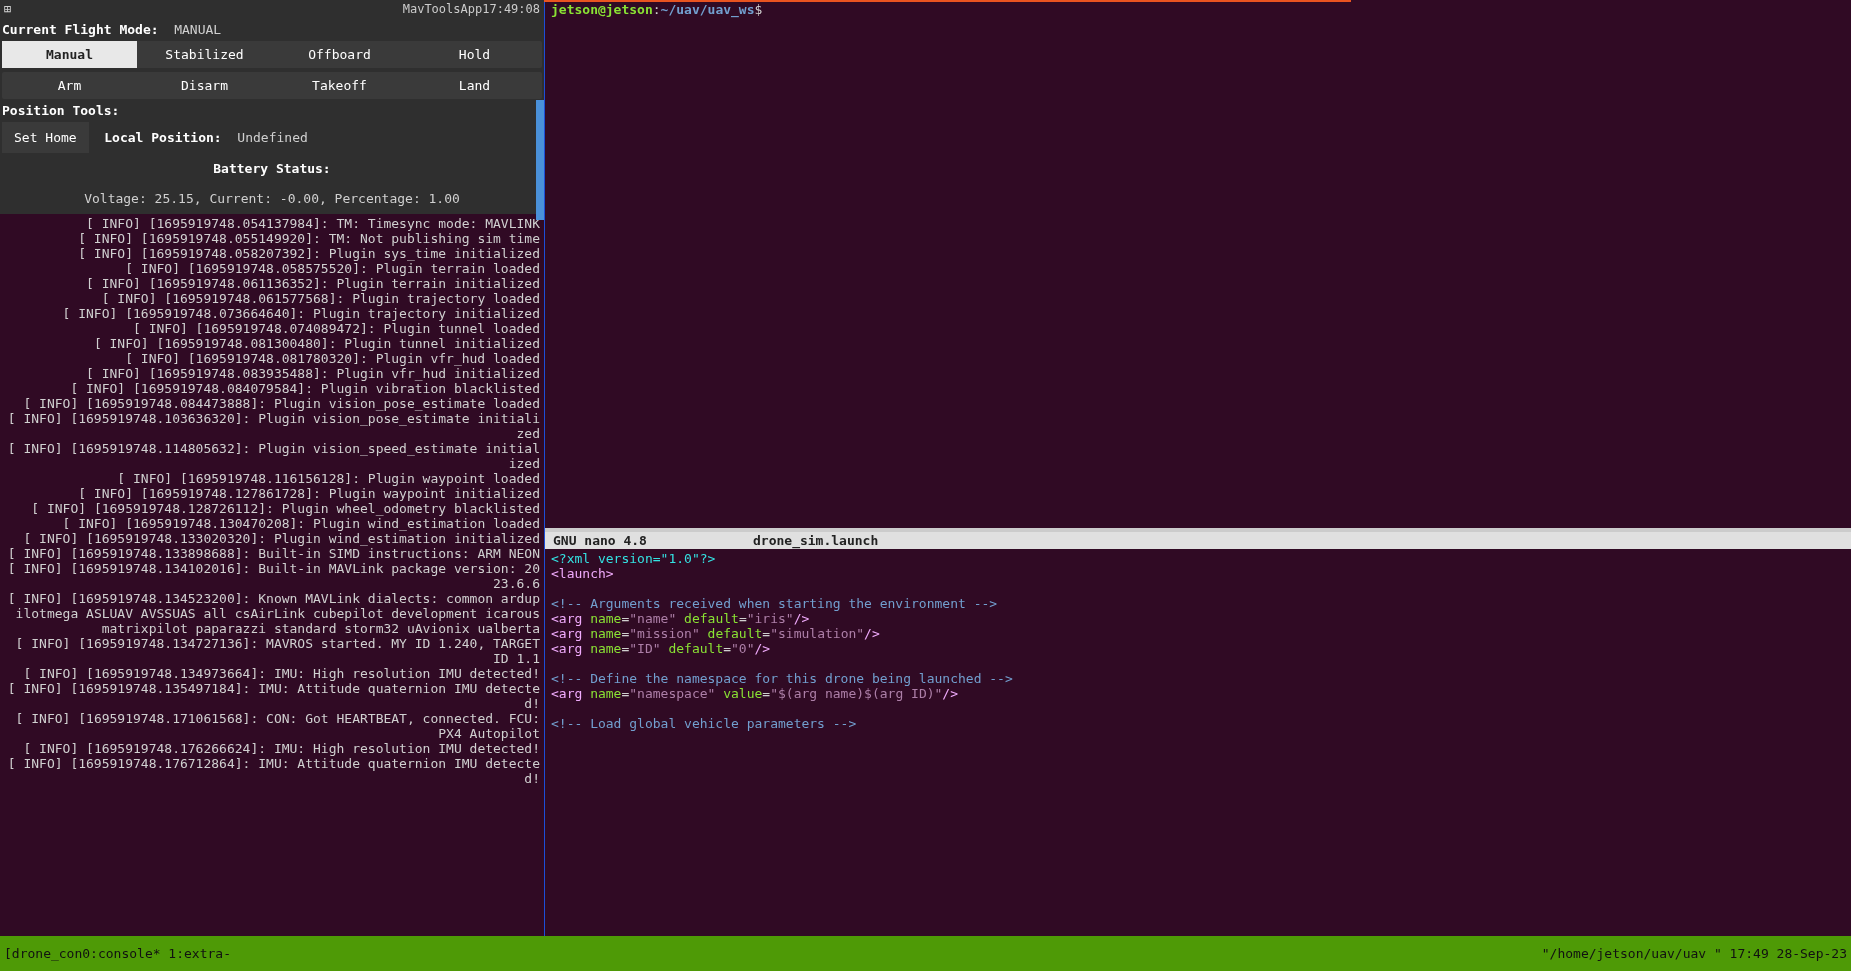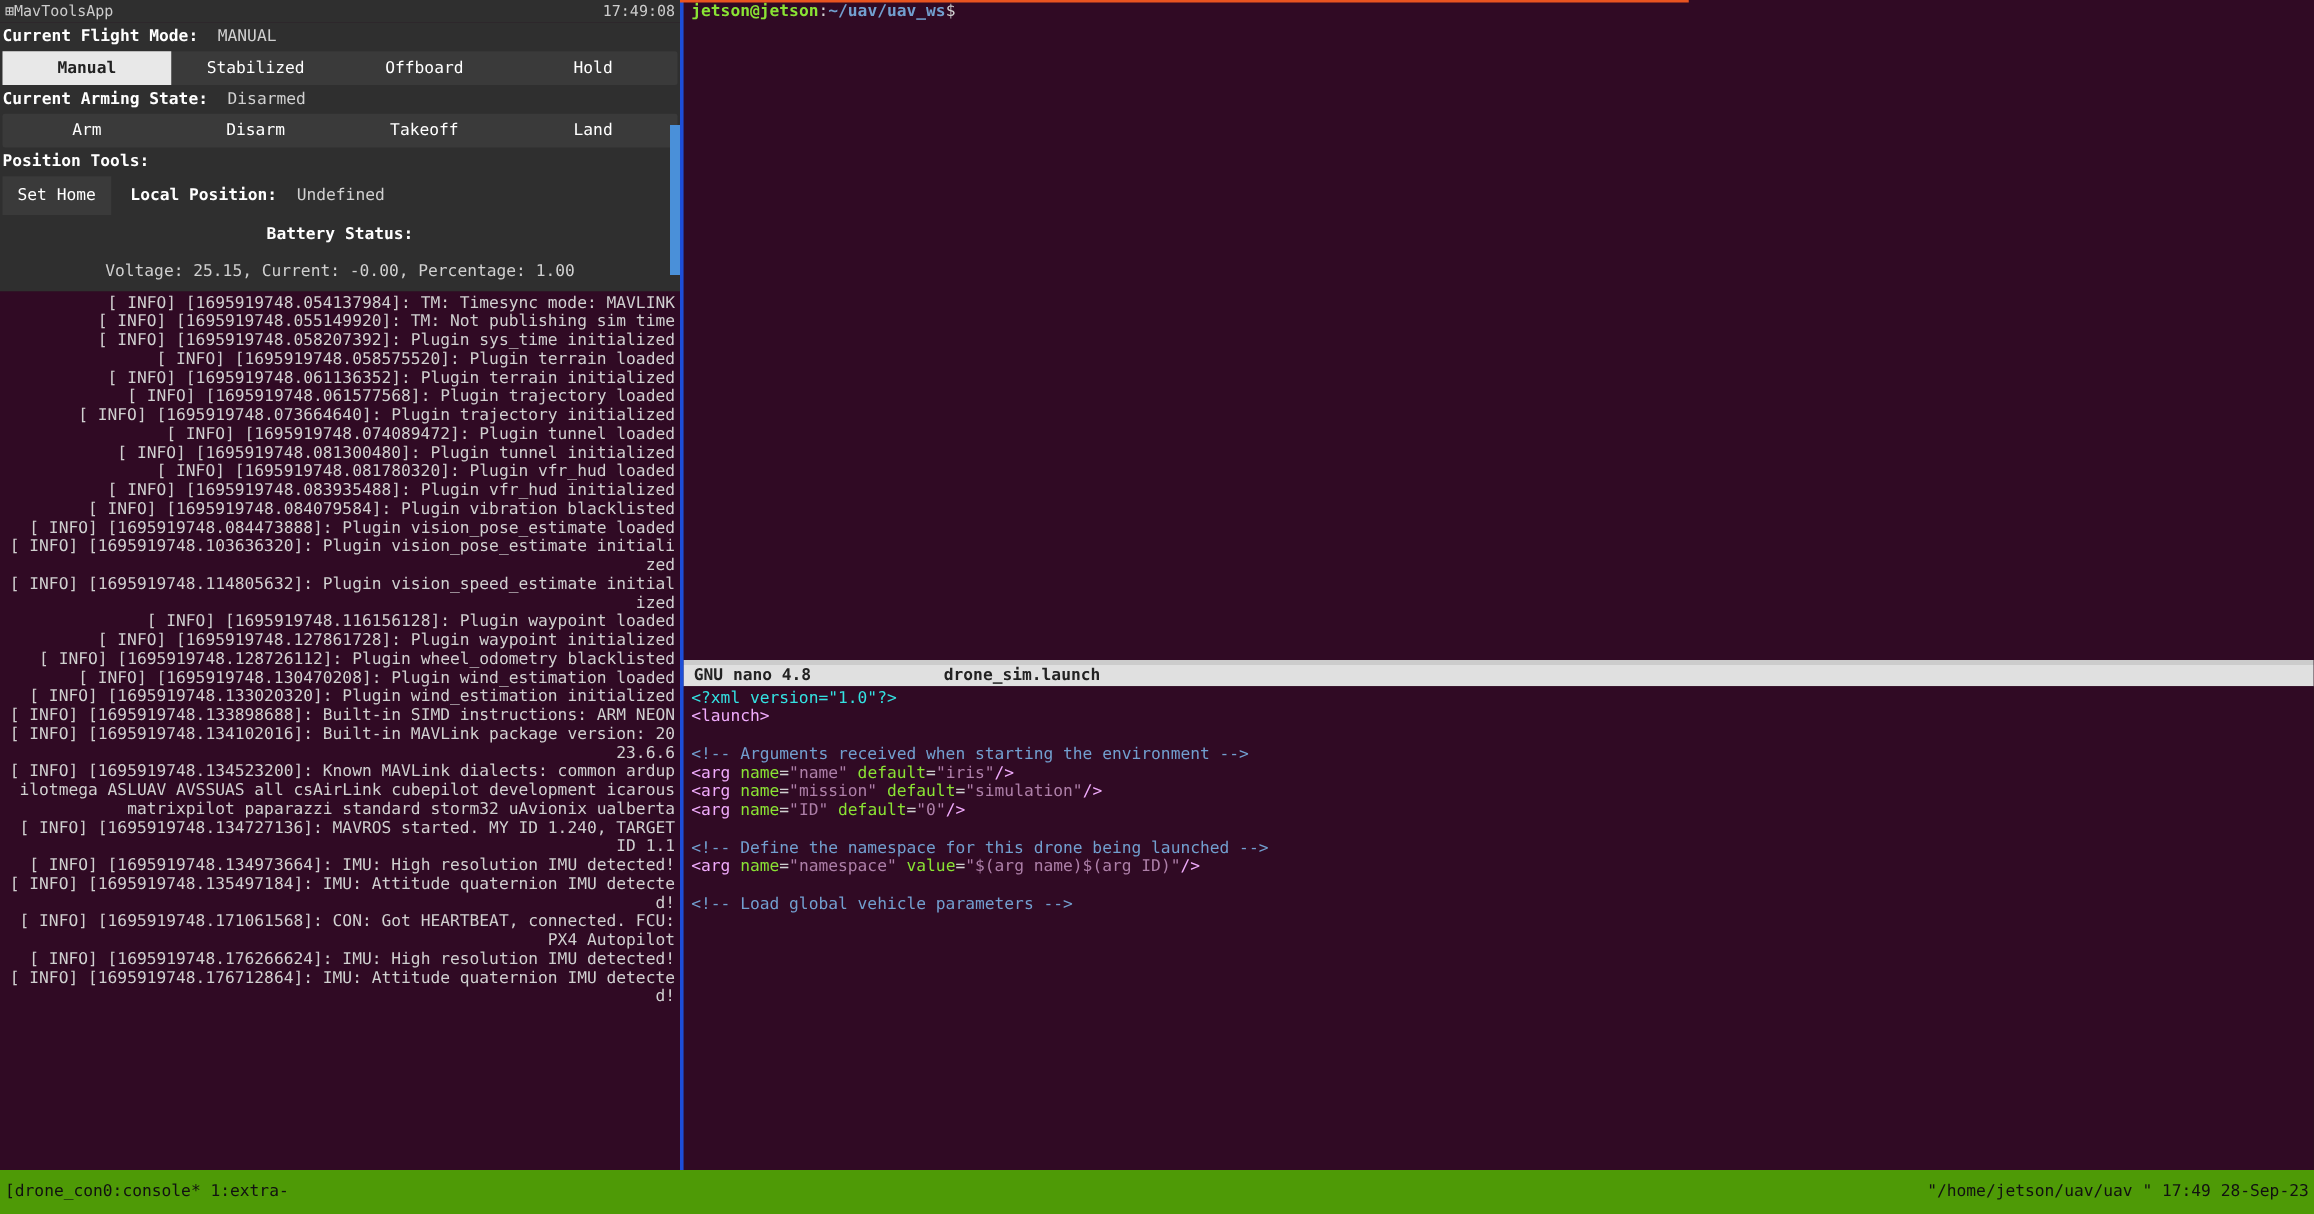--- a/index.html
+++ b/index.html
@@ -7,35 +7,35 @@
   font-family: 'DejaVu Sans Mono', 'Consolas', monospace;
   font-size: 13px;
   background: #2d1522;
   color: #d0d0d0;
   width: 1851px;
   height: 971px;
   overflow: hidden;
 }
 .container { display: flex; height: 100%; }
 .left-pane { width: 544px; display: flex; flex-direction: column; }
-.right-pane { flex: 1; display: flex; flex-direction: column; border-left: 3px solid #1d4ed8; }
+.right-pane { flex: 1; display: flex; flex-direction: column; border-left: 1px solid #1d4ed8; }
 
 
 .orange-line { position: absolute; top: 0; left: 500px; right: 500px; height: 2px; background: #e95420; }
 
 
 .tui-header {
   background: #2f2f2f;
   height: 18px;
   display: flex;
   align-items: center;
   padding: 0 4px;
   font-size: 12px;
 }
-.tui-title { flex: 1; text-align: left; color: #ccc; }
+.tui-title { flex: 1; text-align: right; color: #ccc; }
 .tui-time { color: #ccc; }
 
 
 .tui-body { background: #2f2f2f; padding: 2px; }
 .tui-row { display: flex; align-items: center; margin: 2px 0; }
 .tui-label-h { color: #fff; font-weight: bold; }
 .tui-value { color: #d0d0d0; }
 
 .btn-row {
   display: flex;
@@ -164,24 +164,20 @@
       <div class="tui-body">
         <div class="tui-row">
           <span class="tui-label-h">Current Flight Mode:</span>&nbsp;&nbsp;
           <span class="tui-value">MANUAL</span>
         </div>
         <div class="btn-row">
           <div class="btn active">Manual</div>
           <div class="btn">Stabilized</div>
           <div class="btn">Offboard</div>
           <div class="btn">Hold</div>
-        </div>
-        <div class="tui-row">
-          <span class="tui-label-h">Current Arming State:</span>&nbsp;&nbsp;
-          <span class="tui-value">Disarmed</span>
         </div>
         <div class="btn-row">
           <div class="btn">Arm</div>
           <div class="btn">Disarm</div>
           <div class="btn">Takeoff</div>
           <div class="btn">Land</div>
         </div>
         <div class="tui-row">
           <span class="tui-label-h">Position Tools:</span>
         </div>

